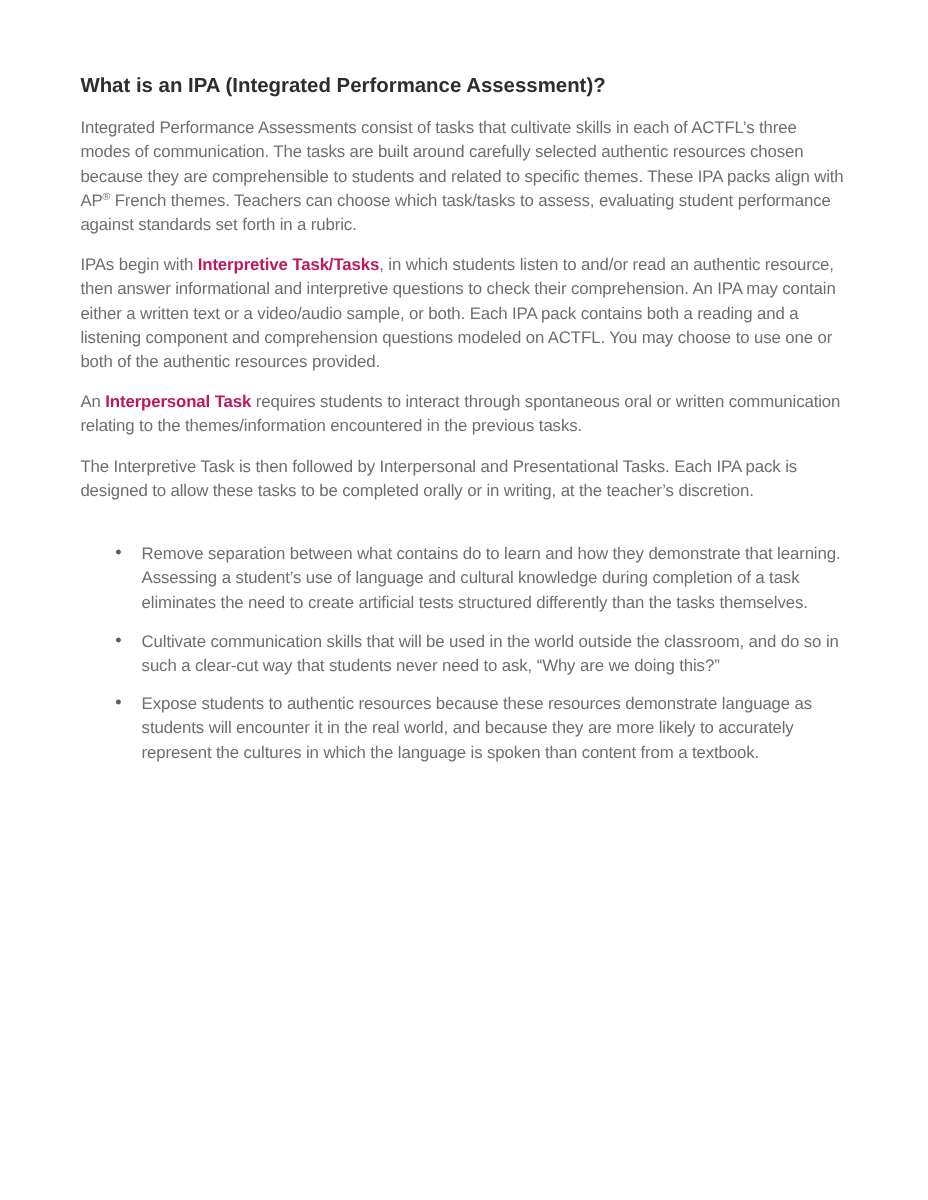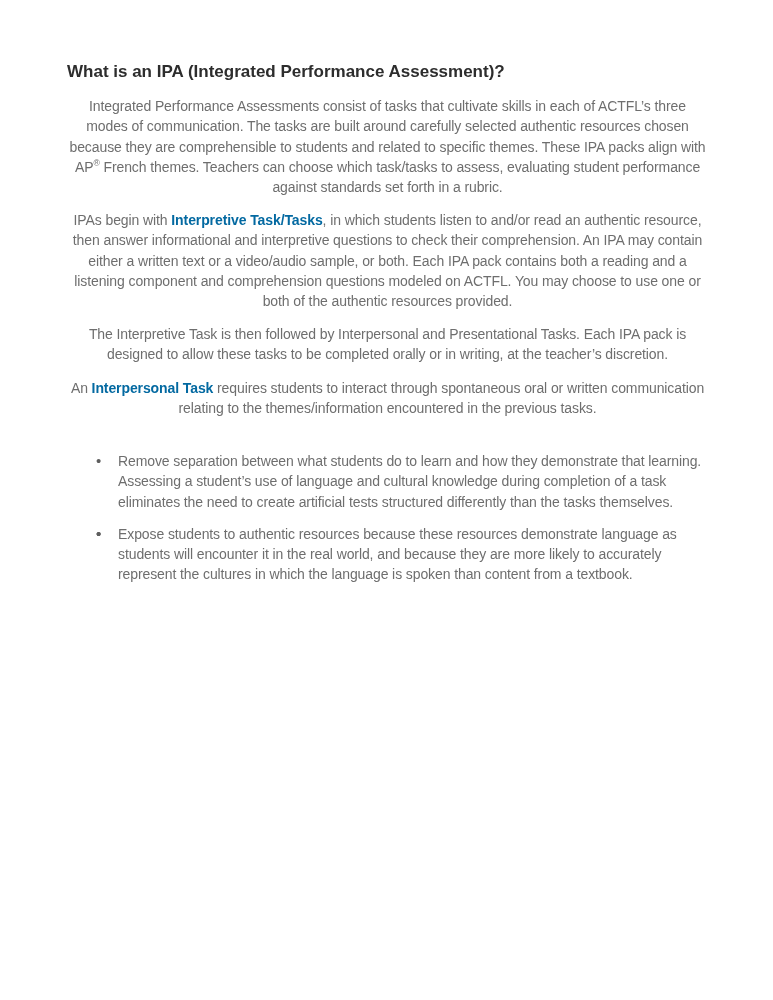--- a/index.html
+++ b/index.html
@@ -25,23 +25,22 @@
     margin: 0 0 14px 0;
     line-height: 1.25;
   }
   .section-gap { margin-top: 33px; display: block; }
   .para {
     font-size: 14px;
     line-height: 20.2px;
     color: #6e6e6e;
     letter-spacing: -0.1px;
     margin: 0 0 13px 0;
-    text-align: center;
   }
-  .bold-inline { font-weight: 700; color: #0369a1; }
+  .bold-inline { font-weight: 700; color: #be185d; }
   sup { font-size: 62%; vertical-align: super; line-height: 0; }
   em { font-style: italic; }
   .bullet-list {
     list-style: none;
     margin: 6px 0 0 0;
     padding: 0;
   }
   .bullet-item {
     position: relative;
     padding-left: 51px;
@@ -74,27 +73,27 @@
 </style>
 </head>
 <body>
 
 <div class="page">
   <main class="content" id="content">
       <section class="section">
         <h2 class="section-heading">What is an IPA (Integrated Performance Assessment)?</h2>
         <p class="para"><span>Integrated Performance Assessments consist of tasks that cultivate skills in each of ACTFL’s three modes of communication. The tasks are built around carefully selected authentic resources chosen because they are comprehensible to students and related to specific themes. These IPA packs align with AP</span><sup>®</sup><span> French themes. Teachers can choose which task/tasks to assess, evaluating student performance against standards set forth in a rubric.</span></p>
         <p class="para"><span>IPAs begin with </span><b class="bold-inline">Interpretive Task/Tasks</b><span>, in which students listen to and/or read an authentic resource, then answer informational and interpretive questions to check their comprehension. An IPA may contain either a written text or a video/audio sample, or both. Each IPA pack contains both a reading and a listening component and comprehension questions modeled on ACTFL. You may choose to use one or both of the authentic resources provided.</span></p>
+        <p class="para"><span>An </span><b class="bold-inline">Interpersonal Task</b><span> requires students to interact through spontaneous oral or written communication relating to the themes/information encountered in the previous tasks.</span></p>
         <p class="para"><span>The Interpretive Task is then followed by Interpersonal and Presentational Tasks. Each IPA pack is designed to allow these tasks to be completed orally or in writing, at the teacher’s discretion.</span></p>
-        <p class="para"><span>An </span><b class="bold-inline">Interpersonal Task</b><span> requires students to interact through spontaneous oral or written communication relating to the themes/information encountered in the previous tasks.</span></p>
       </section>
       <section class="section section-gap">
         <ul class="bullet-list">
-          <li class="bullet-item"><span class="bullet-dot">•</span><span><span>Remove separation between what students do to learn and how they demonstrate that learning. Assessing a student’s use of language and cultural knowledge during completion of a task eliminates the need to create artificial tests structured differently than the tasks themselves.</span></span></li>
-          <li class="bullet-item"><span class="bullet-dot">•</span></li>
+          <li class="bullet-item"><span class="bullet-dot">•</span><span><span>Remove separation between what contains do to learn and how they demonstrate that learning. Assessing a student’s use of language and cultural knowledge during completion of a task eliminates the need to create artificial tests structured differently than the tasks themselves.</span></span></li>
+          <li class="bullet-item"><span class="bullet-dot">•</span><span><span>Cultivate communication skills that will be used in the world outside the classroom, and do so in such a clear-cut way that students never need to ask, “Why are we doing this?”</span></span></li>
           <li class="bullet-item"><span class="bullet-dot">•</span><span><span>Expose students to authentic resources because these resources demonstrate language as students will encounter it in the real world, and because they are more likely to accurately represent the cultures in which the language is spoken than content from a textbook.</span></span></li>
         </ul>
       </section>
     </main>
   <footer class="footer" id="footer">
       <span class="footer-part"><span>©2018 Teacher’s Discovery</span><sup>®</sup></span>
       <span class="footer-part"><span>IPA Novice</span></span>
       <span class="footer-part"><span>1B6310DL </span><em>Noël</em><span> Novice/Low IPA Pack</span></span>
     </footer>
 </div>

